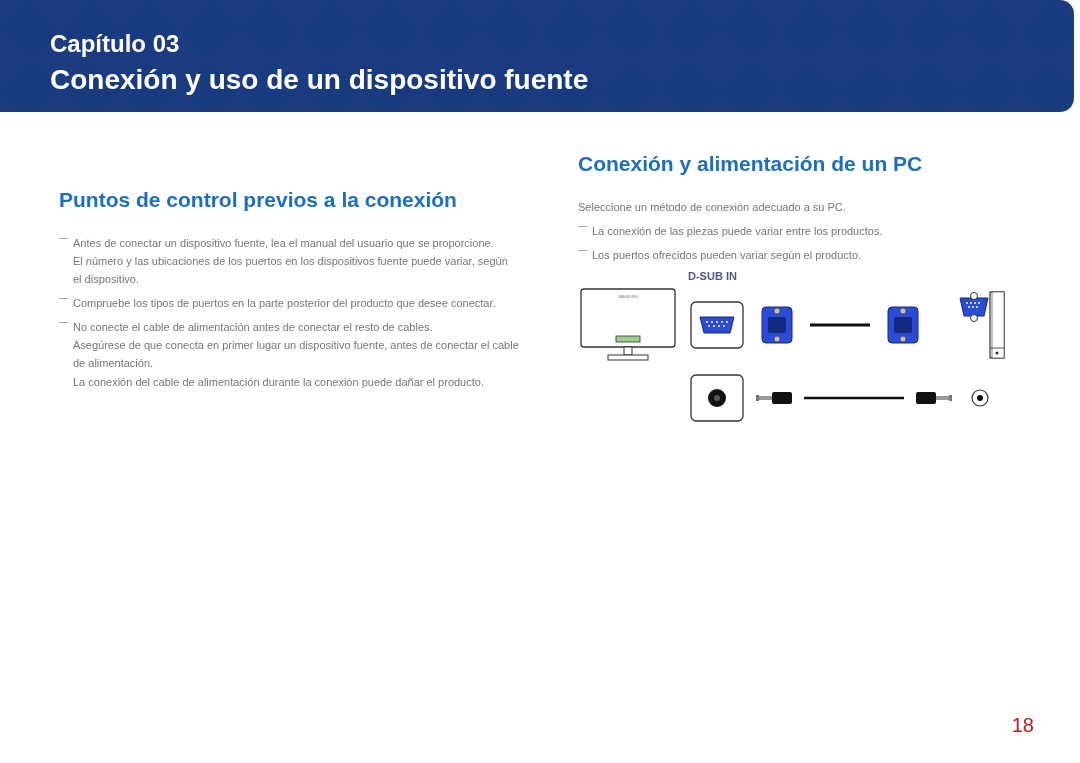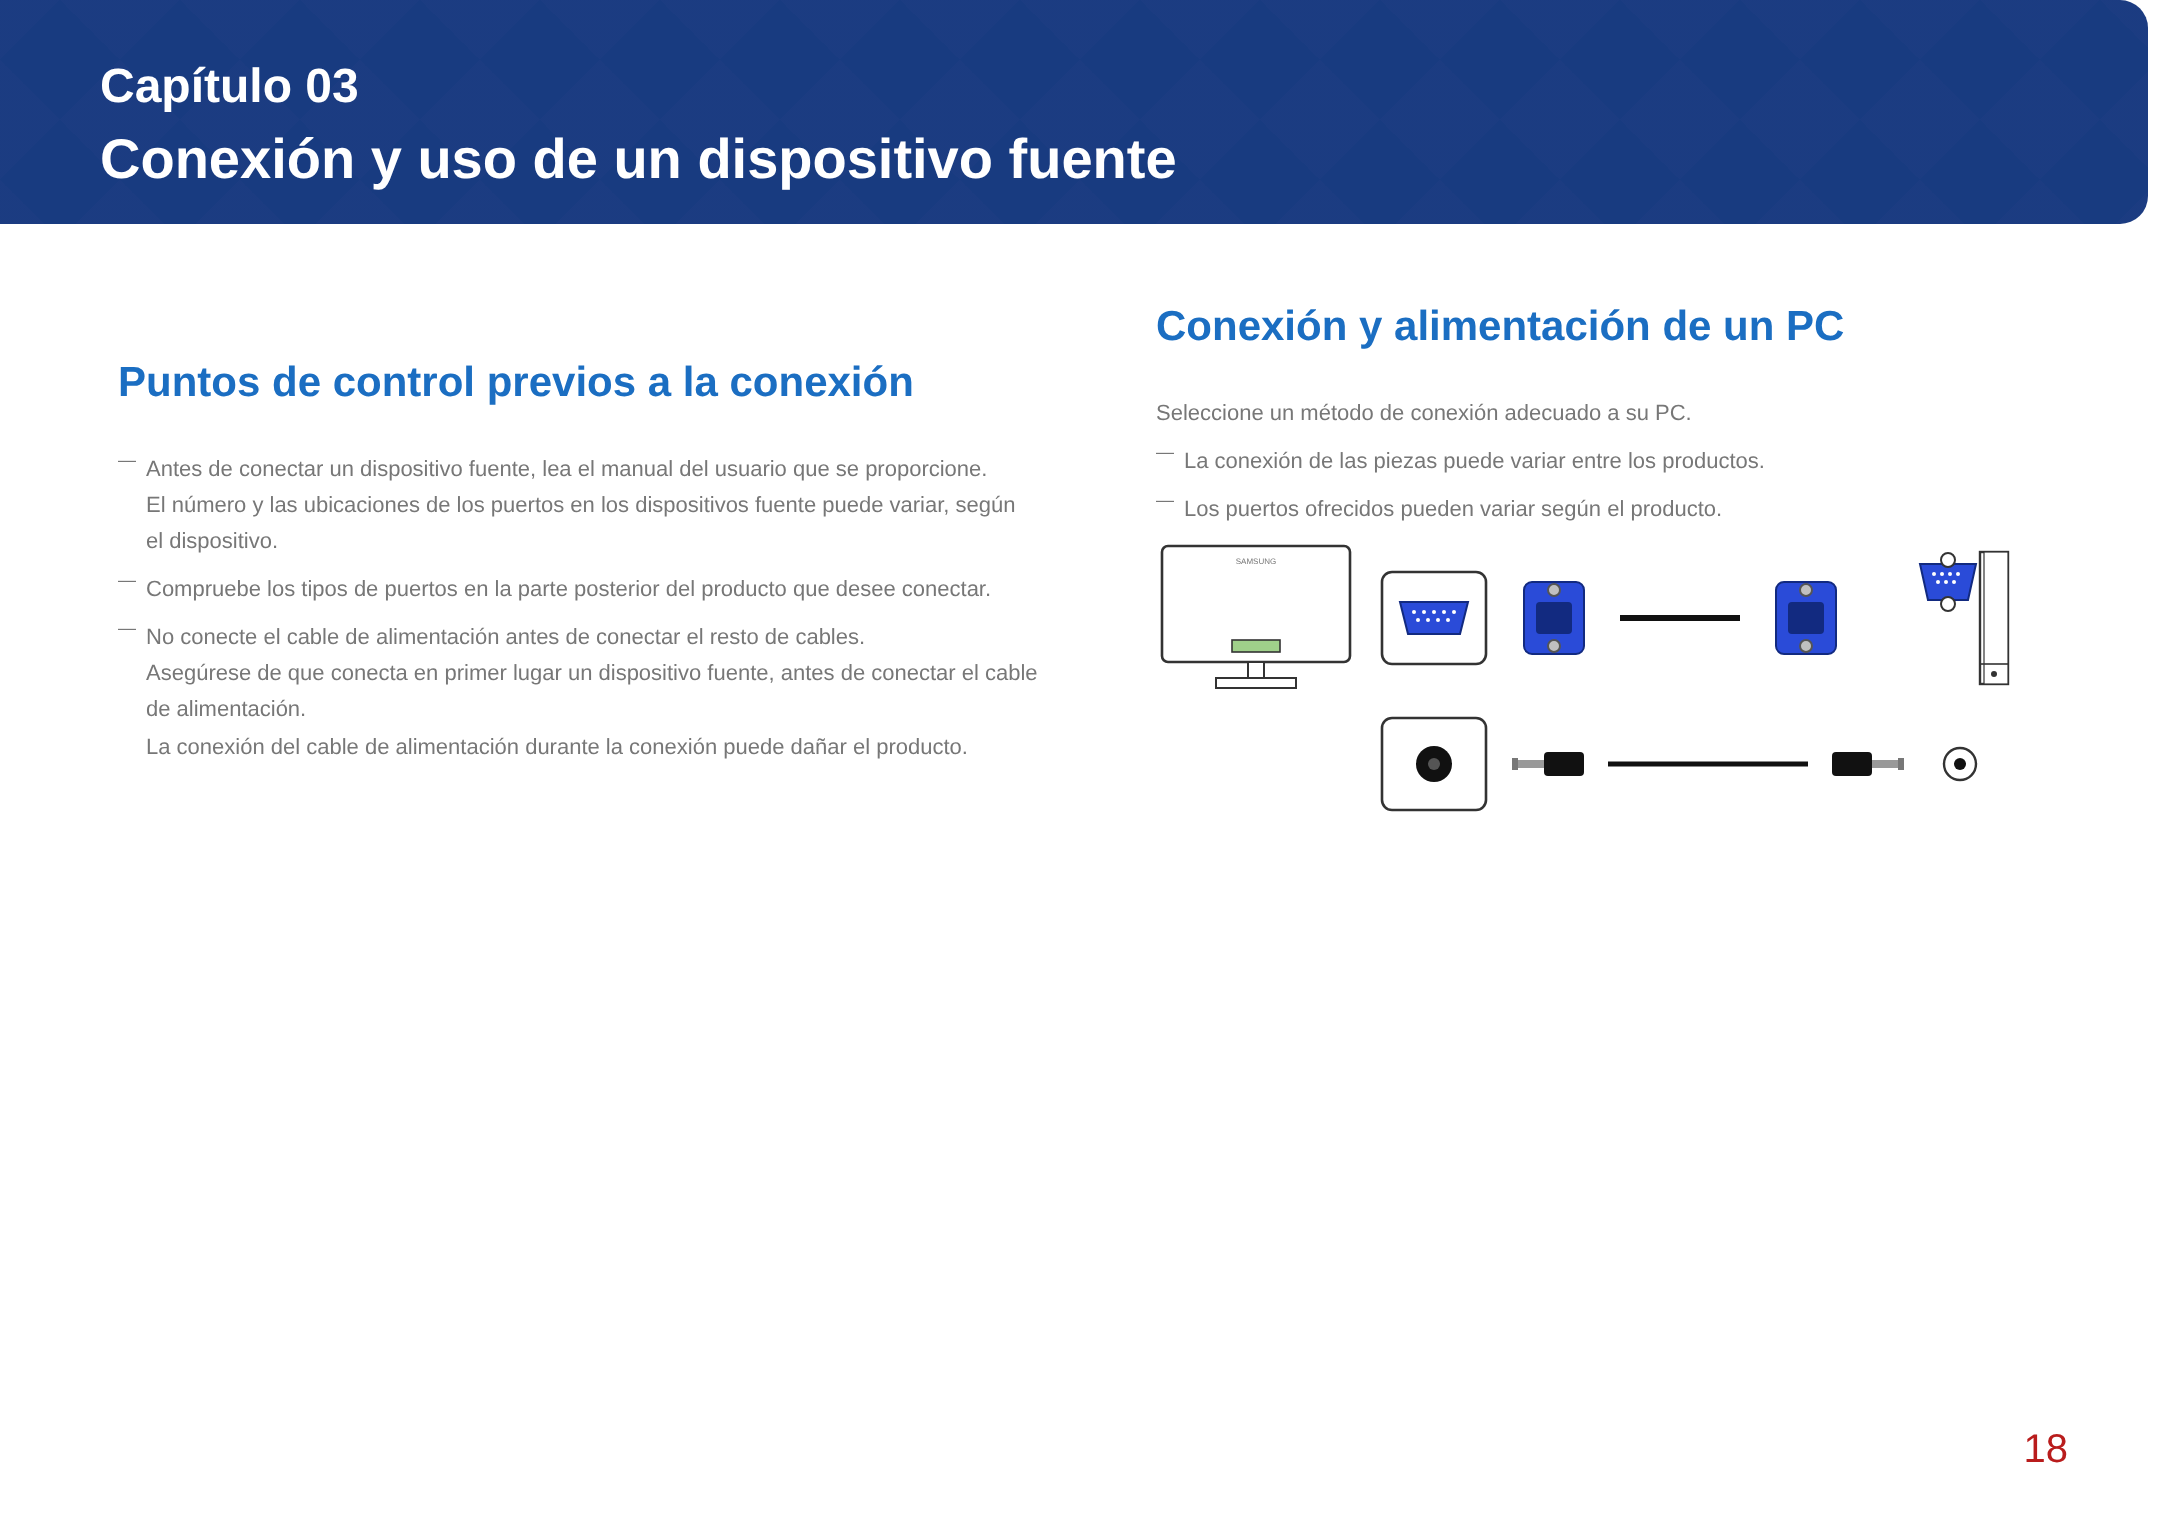--- a/index.html
+++ b/index.html
@@ -130,20 +130,21 @@
       <div style="margin-bottom:6px;">Seleccione un método de conexión adecuado a su PC.</div>
       <div class="dash-item">
         <span>La conexión de las piezas puede variar entre los productos.</span>
       </div>
       <div class="dash-item">
         <span>Los puertos ofrecidos pueden variar según el producto.</span>
       </div>
     </div>
 
 
+    <div class="port-label">D-SUB IN</div>
     <div class="diagram-row">
 
       <svg width="100" height="78">
         <rect x="3" y="3" width="94" height="58" rx="3" fill="#fff" stroke="#333" stroke-width="1.3"></rect>
         <rect x="38" y="50" width="24" height="6" fill="#9fd08a" stroke="#333" stroke-width="0.8"></rect>
         <rect x="46" y="61" width="8" height="8" fill="#fff" stroke="#333" stroke-width="1"></rect>
         <rect x="30" y="69" width="40" height="5" fill="#fff" stroke="#333" stroke-width="1"></rect>
         <text x="50" y="12" font-size="4" fill="#777" text-anchor="middle">SAMSUNG</text>
       </svg>
 

